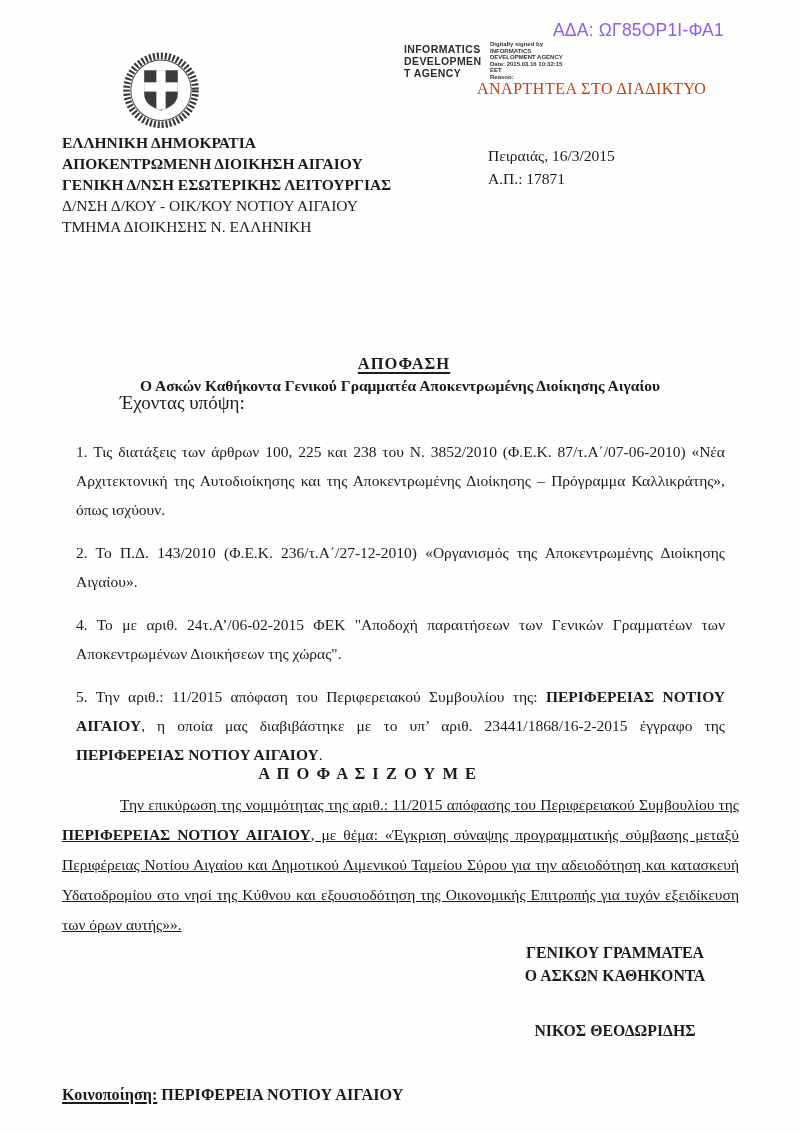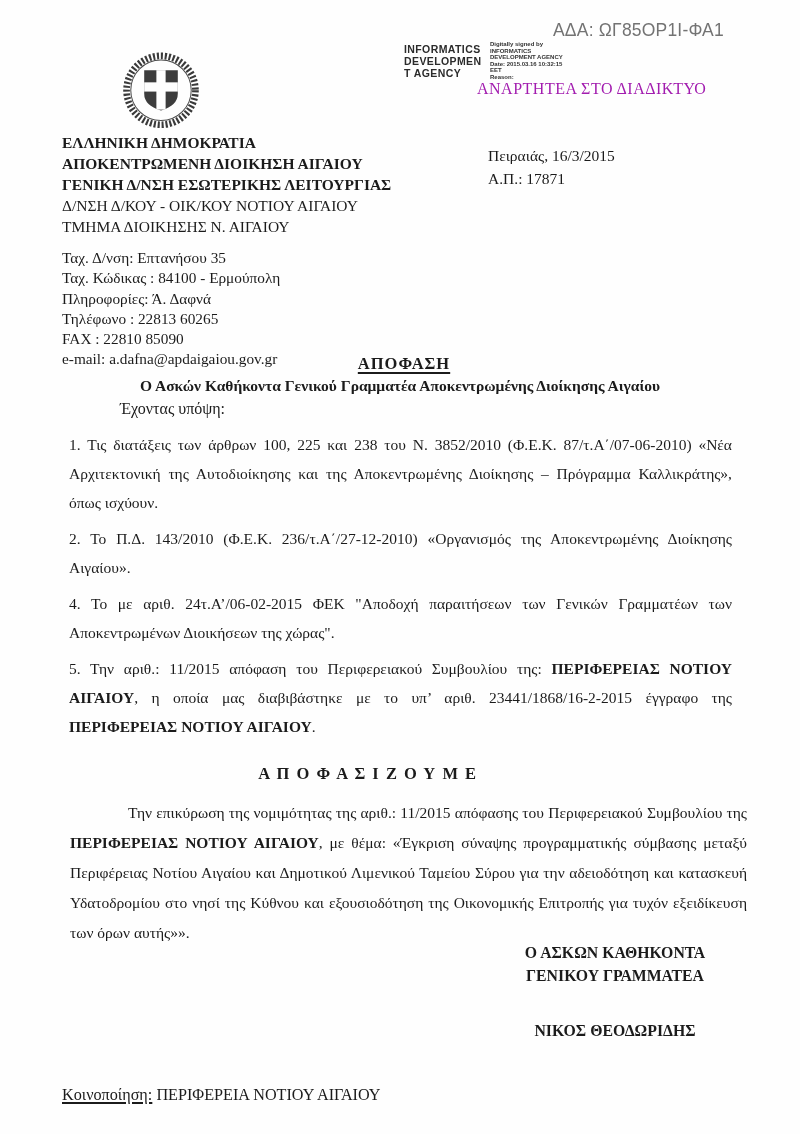--- a/index.html
+++ b/index.html
@@ -11,36 +11,36 @@
     overflow: hidden;
     font-family: "Liberation Serif", serif;
     color: #1b1b1b;
   }
   .b { font-weight: bold; }
   .u { text-decoration: underline; text-decoration-thickness: 1.5px; text-underline-offset: 2px; }
 
   .ada {
     position: absolute; top: 20px; left: 553px;
     font-family: "Liberation Sans", sans-serif;
-    font-size: 17.5px; letter-spacing: 0.2px; color: #737373;
+    font-size: 17.5px; letter-spacing: 0.2px; color: #8b5cf6;
   }
   .stamp { position: absolute; top: 43px; left: 404px; width: 210px; }
   .stamp-agency {
     font-family: "Liberation Sans", sans-serif;
     font-size: 10.5px; line-height: 12px; font-weight: 600;
     letter-spacing: 0.4px; color: #2b2b2b;
   }
   .stamp-details {
     position: absolute; left: 86px; top: -2px; width: 120px;
     font-family: "Liberation Sans", sans-serif;
     font-size: 6px; line-height: 6.6px; font-weight: 600; color: #333;
   }
   .posting {
     position: absolute; top: 80px; left: 477px;
-    font-size: 16px; letter-spacing: 0.5px; color: #a21caf;
+    font-size: 16px; letter-spacing: 0.5px; color: #c2410c;
   }
   .emblem { position: absolute; top: 50px; left: 118px; width: 86px; height: 84px; }
 
   .letterhead {
     position: absolute; top: 132px; left: 62px;
     font-size: 15.5px; line-height: 21px;
   }
   .meta {
     position: absolute; top: 145px; left: 488px;
     font-size: 15.5px; line-height: 22.5px;
@@ -52,45 +52,45 @@
   .title {
     position: absolute; top: 354px; left: 0; width: 800px;
     text-align: center; font-weight: bold; font-size: 16.5px;
     letter-spacing: 1px;
   }
   .title span { text-decoration: underline; text-decoration-thickness: 1.5px; text-underline-offset: 3px; margin-left: 8px; }
   .issuer {
     position: absolute; top: 377px; left: 0; width: 800px;
     text-align: center; font-weight: bold; font-size: 15.5px;
   }
-  .preamble { position: absolute; top: 400px; left: 120px; font-size: 16px; }
+  .preamble { position: absolute; top: 392px; left: 120px; font-size: 19px; }
 
   .considerations {
     position: absolute; top: 423px; left: 62px; width: 677px;
     font-size: 15.5px; line-height: 29px; text-align: justify;
   }
-  .considerations p { margin: 7px; }
+  .considerations p { margin: 14px; }
 
   .operative-heading {
     position: absolute; top: 764px; left: 0; width: 736px;
     text-align: center; font-weight: bold; font-size: 16.5px; letter-spacing: 1.5px;
   }
   .operative {
     position: absolute; top: 790px; left: 62px; width: 677px;
     font-size: 15.5px; line-height: 30px; text-align: justify;
-    text-indent: 58px; margin: 8px;
+    text-indent: 58px; margin: 0; text-decoration: underline;
   }
   .signatory {
     position: absolute; top: 941px; left: 470px; width: 290px;
     text-align: center; font-weight: bold; font-size: 15.8px; line-height: 23px;
   }
   .signatory .name { margin-top: 32px; }
   .distribution {
     position: absolute; top: 1086px; left: 62px;
-    font-weight: normal; font-size: 16.2px;
+    font-weight: bold; font-size: 16.2px;
   }
 </style>
 </head>
 <body>
 
 <div class="page">
 
   <div class="ada">ΑΔΑ: ΩΓ85ΟΡ1Ι-ΦΑ1</div>
 
   <div class="stamp">
@@ -117,54 +117,46 @@
     <path d="M30 24 h40 v28 q0 14 -20 20 q-20 -6 -20 -20 z" fill="#3c3c3c"></path>
     <rect x="44.5" y="24" width="11" height="47" fill="#fefefe"></rect>
     <rect x="30" y="38.5" width="40" height="11" fill="#fefefe"></rect>
   </svg>
 
   <div class="letterhead">
     <div class="b">ΕΛΛΗΝΙΚΗ ΔΗΜΟΚΡΑΤΙΑ</div>
     <div class="b">ΑΠΟΚΕΝΤΡΩΜΕΝΗ ΔΙΟΙΚΗΣΗ ΑΙΓΑΙΟΥ</div>
     <div class="b">ΓΕΝΙΚΗ Δ/ΝΣΗ ΕΣΩΤΕΡΙΚΗΣ ΛΕΙΤΟΥΡΓΙΑΣ</div>
     <div>Δ/ΝΣΗ Δ/ΚΟΥ - ΟΙΚ/ΚΟΥ ΝΟΤΙΟΥ ΑΙΓΑΙΟΥ</div>
-    <div>ΤΜΗΜΑ ΔΙΟΙΚΗΣΗΣ Ν. ΑΙΓΑΙΟΥ</div>
+    <div>ΤΜΗΜΑ ΔΙΟΙΚΗΣΗΣ Ν. ΕΛΛΗΝΙΚΗ</div>
   </div>
 
   <div class="meta">
     <div>Πειραιάς, 16/3/2015</div>
     <div>Α.Π.: 17871</div>
   </div>
 
-  <div class="contact">
-    <div>Ταχ. Δ/νση: Επτανήσου 35</div>
-    <div>Ταχ. Κώδικας : 84100 - Ερμούπολη</div>
-    <div>Πληροφορίες: Ά. Δαφνά</div>
-    <div>Τηλέφωνο : 22813 60265</div>
-    <div>FAX : 22810 85090</div>
-    <div>e-mail: a.dafna@apdaigaiou.gov.gr</div>
-  </div>
 
   <div class="title"><span>ΑΠΟΦΑΣΗ</span></div>
   <div class="issuer">Ο Ασκών Καθήκοντα Γενικού Γραμματέα Αποκεντρωμένης Διοίκησης Αιγαίου</div>
   <div class="preamble">Έχοντας υπόψη:</div>
 
   <div class="considerations">
     <p><span>1. Τις διατάξεις των άρθρων 100, 225 και 238 του Ν. 3852/2010 (Φ.Ε.Κ. 87/τ.Α΄/07-06-2010) «Νέα Αρχιτεκτονική της Αυτοδιοίκησης και της Αποκεντρωμένης Διοίκησης – Πρόγραμμα Καλλικράτης», όπως ισχύουν.</span></p>
     <p><span>2. Το Π.Δ. 143/2010 (Φ.Ε.Κ. 236/τ.Α΄/27-12-2010) «Οργανισμός της Αποκεντρωμένης Διοίκησης Αιγαίου».</span></p>
     <p><span>4. Το με αριθ. 24τ.Α’/06-02-2015 ΦΕΚ "Αποδοχή παραιτήσεων των Γενικών Γραμματέων των Αποκεντρωμένων Διοικήσεων της χώρας".</span></p>
     <p><span>5. Την αριθ.: 11/2015 απόφαση του Περιφερειακού Συμβουλίου της: </span><span class="b">ΠΕΡΙΦΕΡΕΙΑΣ ΝΟΤΙΟΥ ΑΙΓΑΙΟΥ</span><span>, η οποία μας διαβιβάστηκε με το υπ’ αριθ. 23441/1868/16-2-2015 έγγραφο της </span><span class="b">ΠΕΡΙΦΕΡΕΙΑΣ ΝΟΤΙΟΥ ΑΙΓΑΙΟΥ</span><span>.</span></p>
   </div>
 
   <div class="operative-heading">Α Π Ο Φ Α Σ Ι Ζ Ο Υ Μ Ε</div>
   <p class="operative"><span>Την επικύρωση της νομιμότητας της αριθ.: 11/2015 απόφασης του Περιφερειακού Συμβουλίου της </span><span class="b">ΠΕΡΙΦΕΡΕΙΑΣ ΝΟΤΙΟΥ ΑΙΓΑΙΟΥ</span><span>, με θέμα: «Έγκριση σύναψης προγραμματικής σύμβασης μεταξύ Περιφέρειας Νοτίου Αιγαίου και Δημοτικού Λιμενικού Ταμείου Σύρου για την αδειοδότηση και κατασκευή Υδατοδρομίου στο νησί της Κύθνου και εξουσιοδότηση της Οικονομικής Επιτροπής για τυχόν εξειδίκευση των όρων αυτής»».</span></p>
 
   <div class="signatory">
+    <div>ΓΕΝΙΚΟΥ ΓΡΑΜΜΑΤΕΑ</div>
     <div>Ο ΑΣΚΩΝ ΚΑΘΗΚΟΝΤΑ</div>
-    <div>ΓΕΝΙΚΟΥ ΓΡΑΜΜΑΤΕΑ</div>
     <div class="name">ΝΙΚΟΣ ΘΕΟΔΩΡΙΔΗΣ</div>
   </div>
 
   <div class="distribution">
     <span class="u">Κοινοποίηση:</span><span> ΠΕΡΙΦΕΡΕΙΑ ΝΟΤΙΟΥ ΑΙΓΑΙΟΥ</span>
   </div>
 
 </div>
 
 </body></html>

